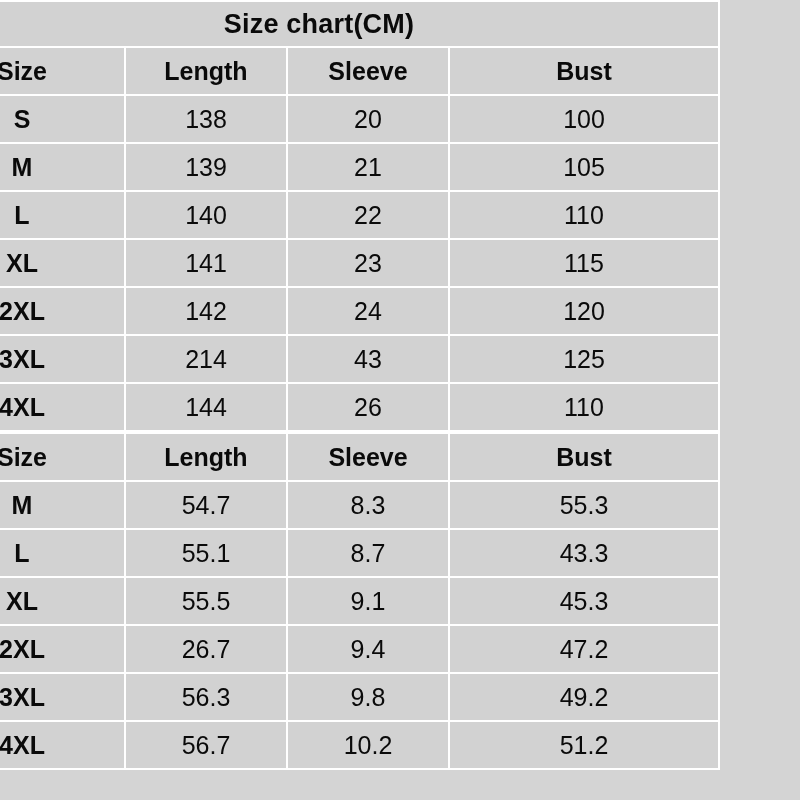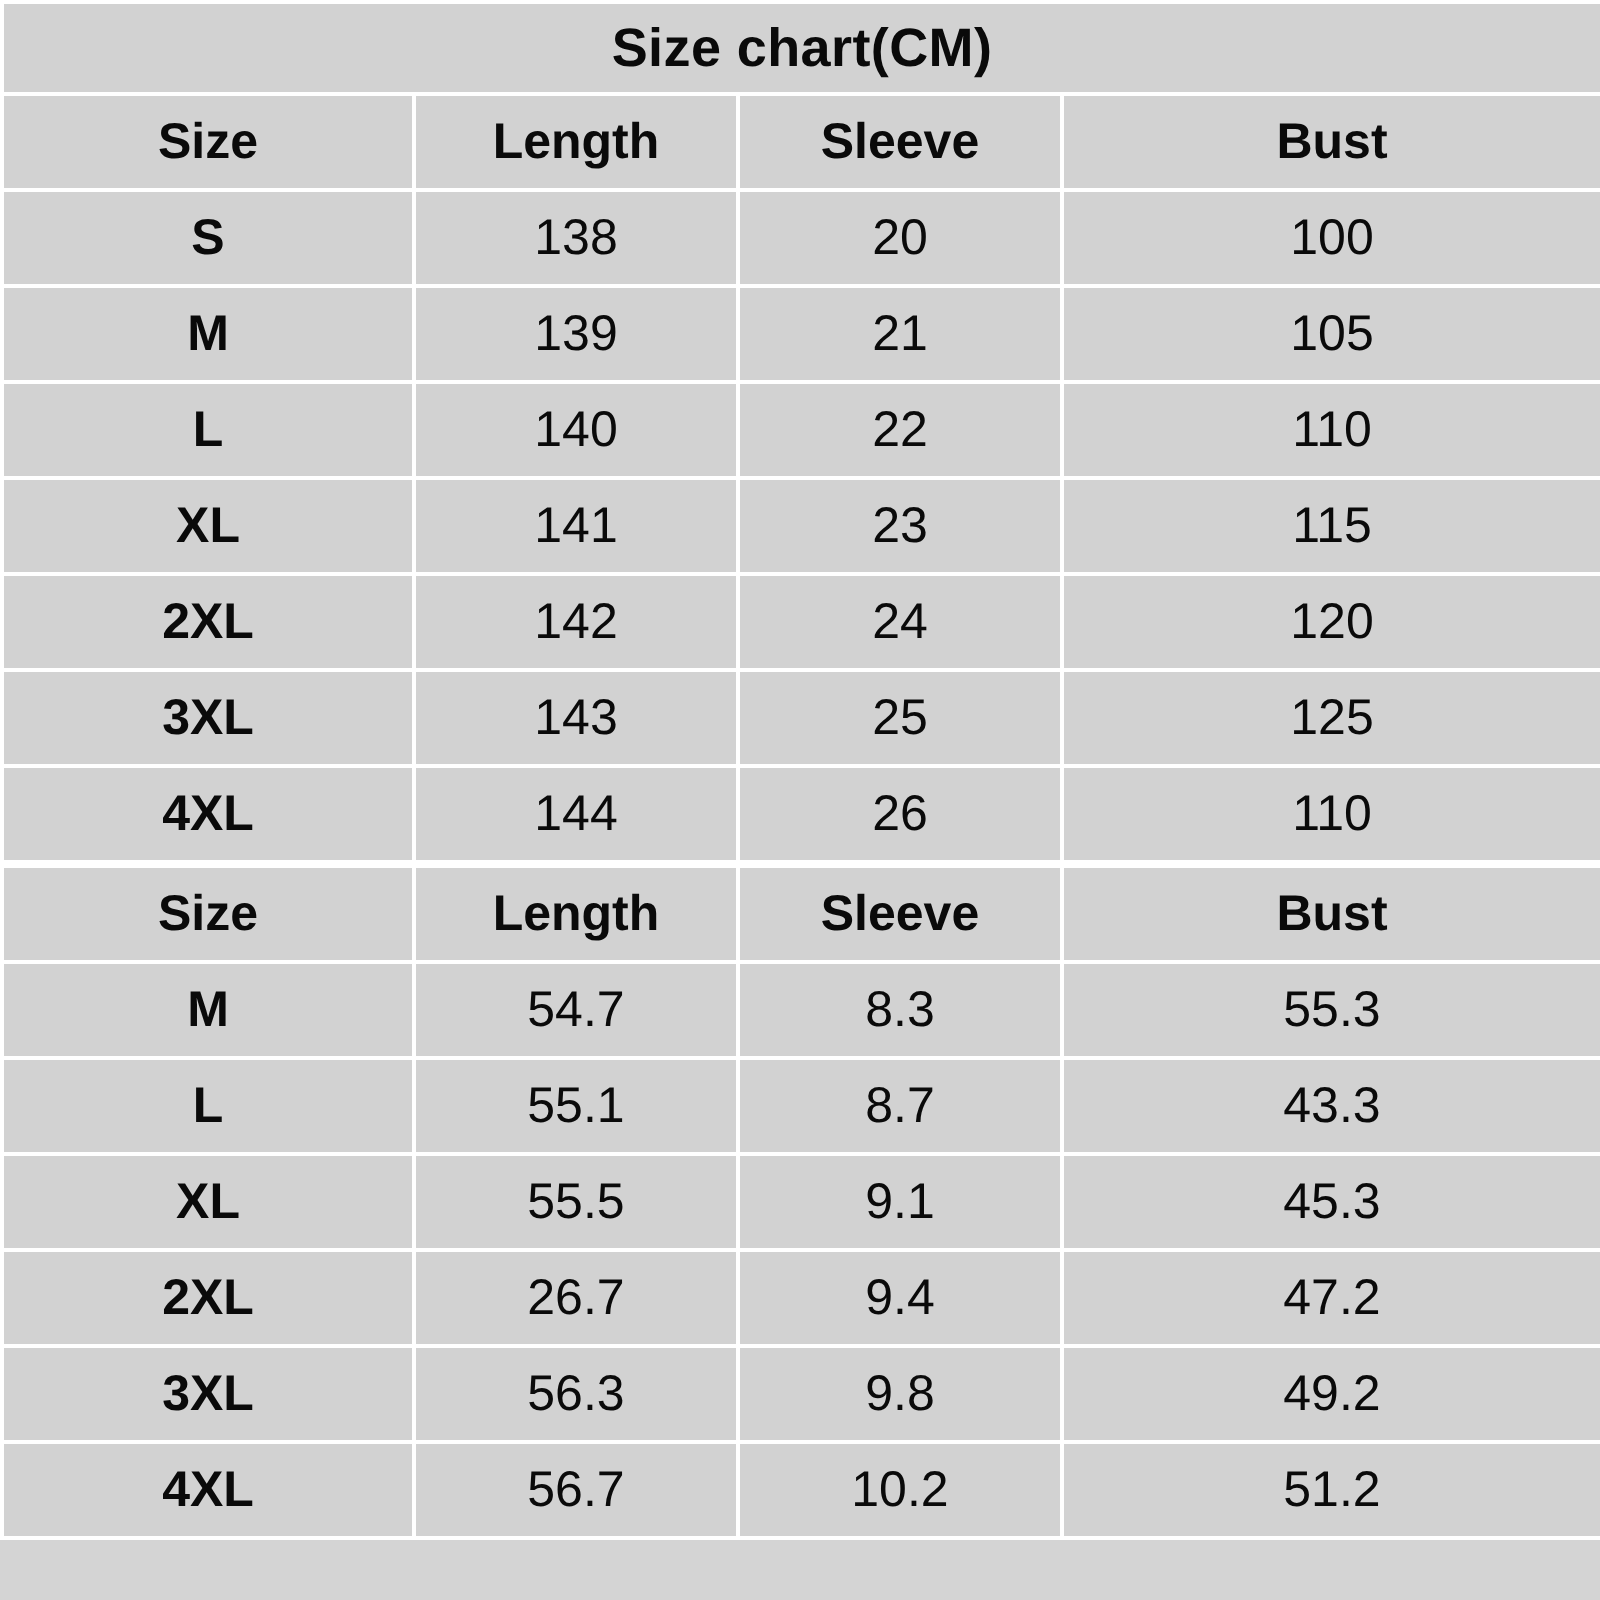--- a/index.html
+++ b/index.html
@@ -14,20 +14,21 @@
     color: #0a0a0a;
     overflow: hidden;
   }
   .sheet {
     width: 720px;
     height: 800px;
     box-sizing: border-box;
     display: flex;
     flex-direction: column;
     background: #d4d4d4;
+    align-items: flex-end;
   }
   table.size-table {
     width: 800px;
     border-collapse: collapse;
     table-layout: fixed;
   }
   table.size-table col.c0 { width: 206px; }
   table.size-table col.c1 { width: 162px; }
   table.size-table col.c2 { width: 162px; }
   table.size-table col.c3 { width: 270px; }
@@ -107,22 +108,22 @@
         <td>115</td>
       </tr>
       <tr class="data-row">
         <td class="size-cell">2XL</td>
         <td>142</td>
         <td>24</td>
         <td>120</td>
       </tr>
       <tr class="data-row">
         <td class="size-cell">3XL</td>
-        <td>143</td>
-        <td>25</td>
+        <td>214</td>
+        <td>43</td>
         <td>125</td>
       </tr>
       <tr class="data-row">
         <td class="size-cell">4XL</td>
         <td>144</td>
         <td>26</td>
         <td>110</td>
       </tr>
     </tbody>
   </table>

